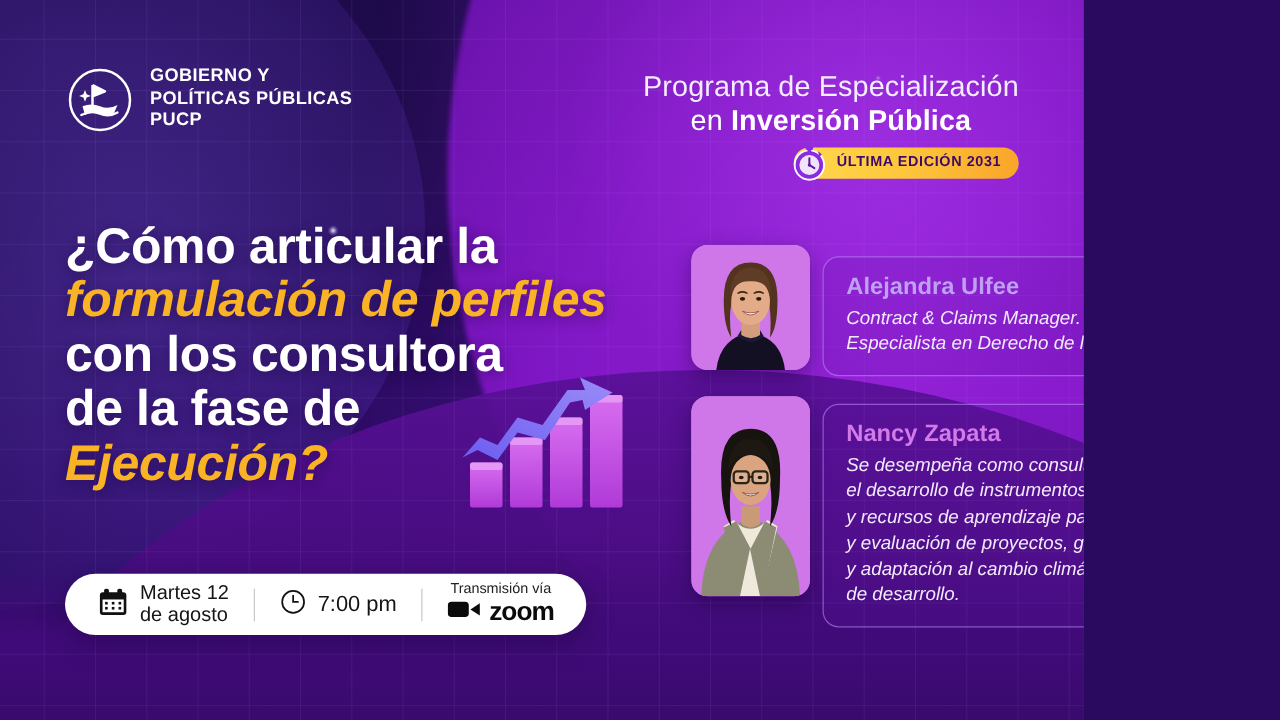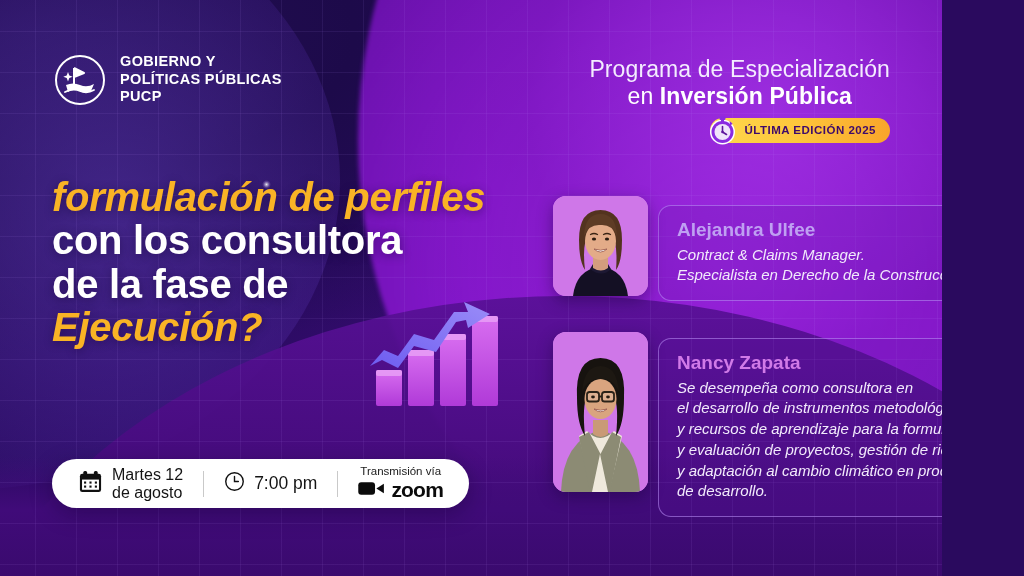--- a/index.html
+++ b/index.html
@@ -2,21 +2,21 @@
 <html><head>
 <meta charset="utf-8">
 <style>
   * { margin:0; padding:0; box-sizing:border-box; }
   html,body { width:1024px; height:576px; overflow:hidden; }
   body {
     font-family:"Liberation Sans", sans-serif;
     background:#2a0a5e;
   }
   .stage {
-    position:relative; width:942px; height:576px; overflow:hidden;
+    position:relative; width:867px; height:576px; overflow:hidden;
     background:
       radial-gradient(120% 90% at 4% 6%, #241055 0%, #1d0a4a 28%, rgba(29,10,74,0) 62%),
       linear-gradient(135deg, #1b0846 0%, #2b0b63 38%, #3d0d77 62%, #4a1186 100%);
   }
 
   
   .grid {
     position:absolute; inset:0;
     background-image:
       linear-gradient(to right, rgba(190,150,255,0.085) 1px, transparent 1px),
@@ -103,21 +103,21 @@
   .date-txt span { display:block; }
   .time-txt { font-size:17.5px; font-weight:normal; }
   .zoom-block { text-align:center; }
   .zoom-cap { font-size:11.5px; color:#202020; margin-bottom:1px; }
   .zoom-logo { display:flex; align-items:center; gap:6px; justify-content:center; }
   .zoom-word { font-size:21px; font-weight:bold; letter-spacing:-.8px; color:#0b0b0b; }
 
   
   .speaker { position:absolute; display:flex; align-items:flex-start; }
   .sp1 { left:553px; top:196px; }
-  .sp2 { left:553px; top:332px; }
+  .sp2 { left:553px; top:317px; }
   .photo {
     border-radius:13px; overflow:hidden; flex:0 0 auto;
     background:linear-gradient(170deg,#d98aee 0%, #cf77e8 55%, #c169e0 100%);
     box-shadow:0 5px 16px rgba(20,0,50,.4);
     position:relative;
   }
   .ph1 { width:95px; height:100px; }
   .ph2 { width:95px; height:160px; }
   .card {
     border:1px solid rgba(190,150,250,.55);
@@ -172,26 +172,27 @@
             <circle cx="17.5" cy="19" r="12.5" fill="#ffffff"></circle>
             <circle cx="17.5" cy="19" r="11" fill="#8a2be0"></circle>
             <circle cx="17.5" cy="19" r="8" fill="#f0e4fb"></circle>
             <rect x="14.5" y="3.5" width="6" height="3.5" rx="1.2" fill="#8a2be0"></rect>
             <rect x="16" y="6" width="3" height="3" fill="#8a2be0"></rect>
             <path d="M24.5 8 l3 2.4 -2.2 2.6 z" fill="#8a2be0"></path>
             <path d="M17.5 19 L17.5 13.5 M17.5 19 L21.5 21.5" stroke="#5d169c" stroke-width="1.6" stroke-linecap="round"></path>
             <circle cx="17.5" cy="19" r="1.3" fill="#5d169c"></circle>
           </svg>
         </span>
-        <span>ÚLTIMA EDICIÓN 2025</span>
+        <span>ÚLTIMA EDICIÓN 2031</span>
       </div>
     </div>
   </div>
 
   <div class="headline">
+    <div class="hl">¿Cómo articular la</div>
     <div class="hl accent">formulación de perfiles</div>
     <div class="hl">con los consultora</div>
     <div class="hl">de la fase de</div>
     <div class="hl accent">Ejecución?</div>
   </div>
 
   <div class="chart-art">
     <svg viewBox="0 0 140 130" width="140" height="130">
       <defs>
         <linearGradient id="barg" x1="0" y1="0" x2="0" y2="1">

